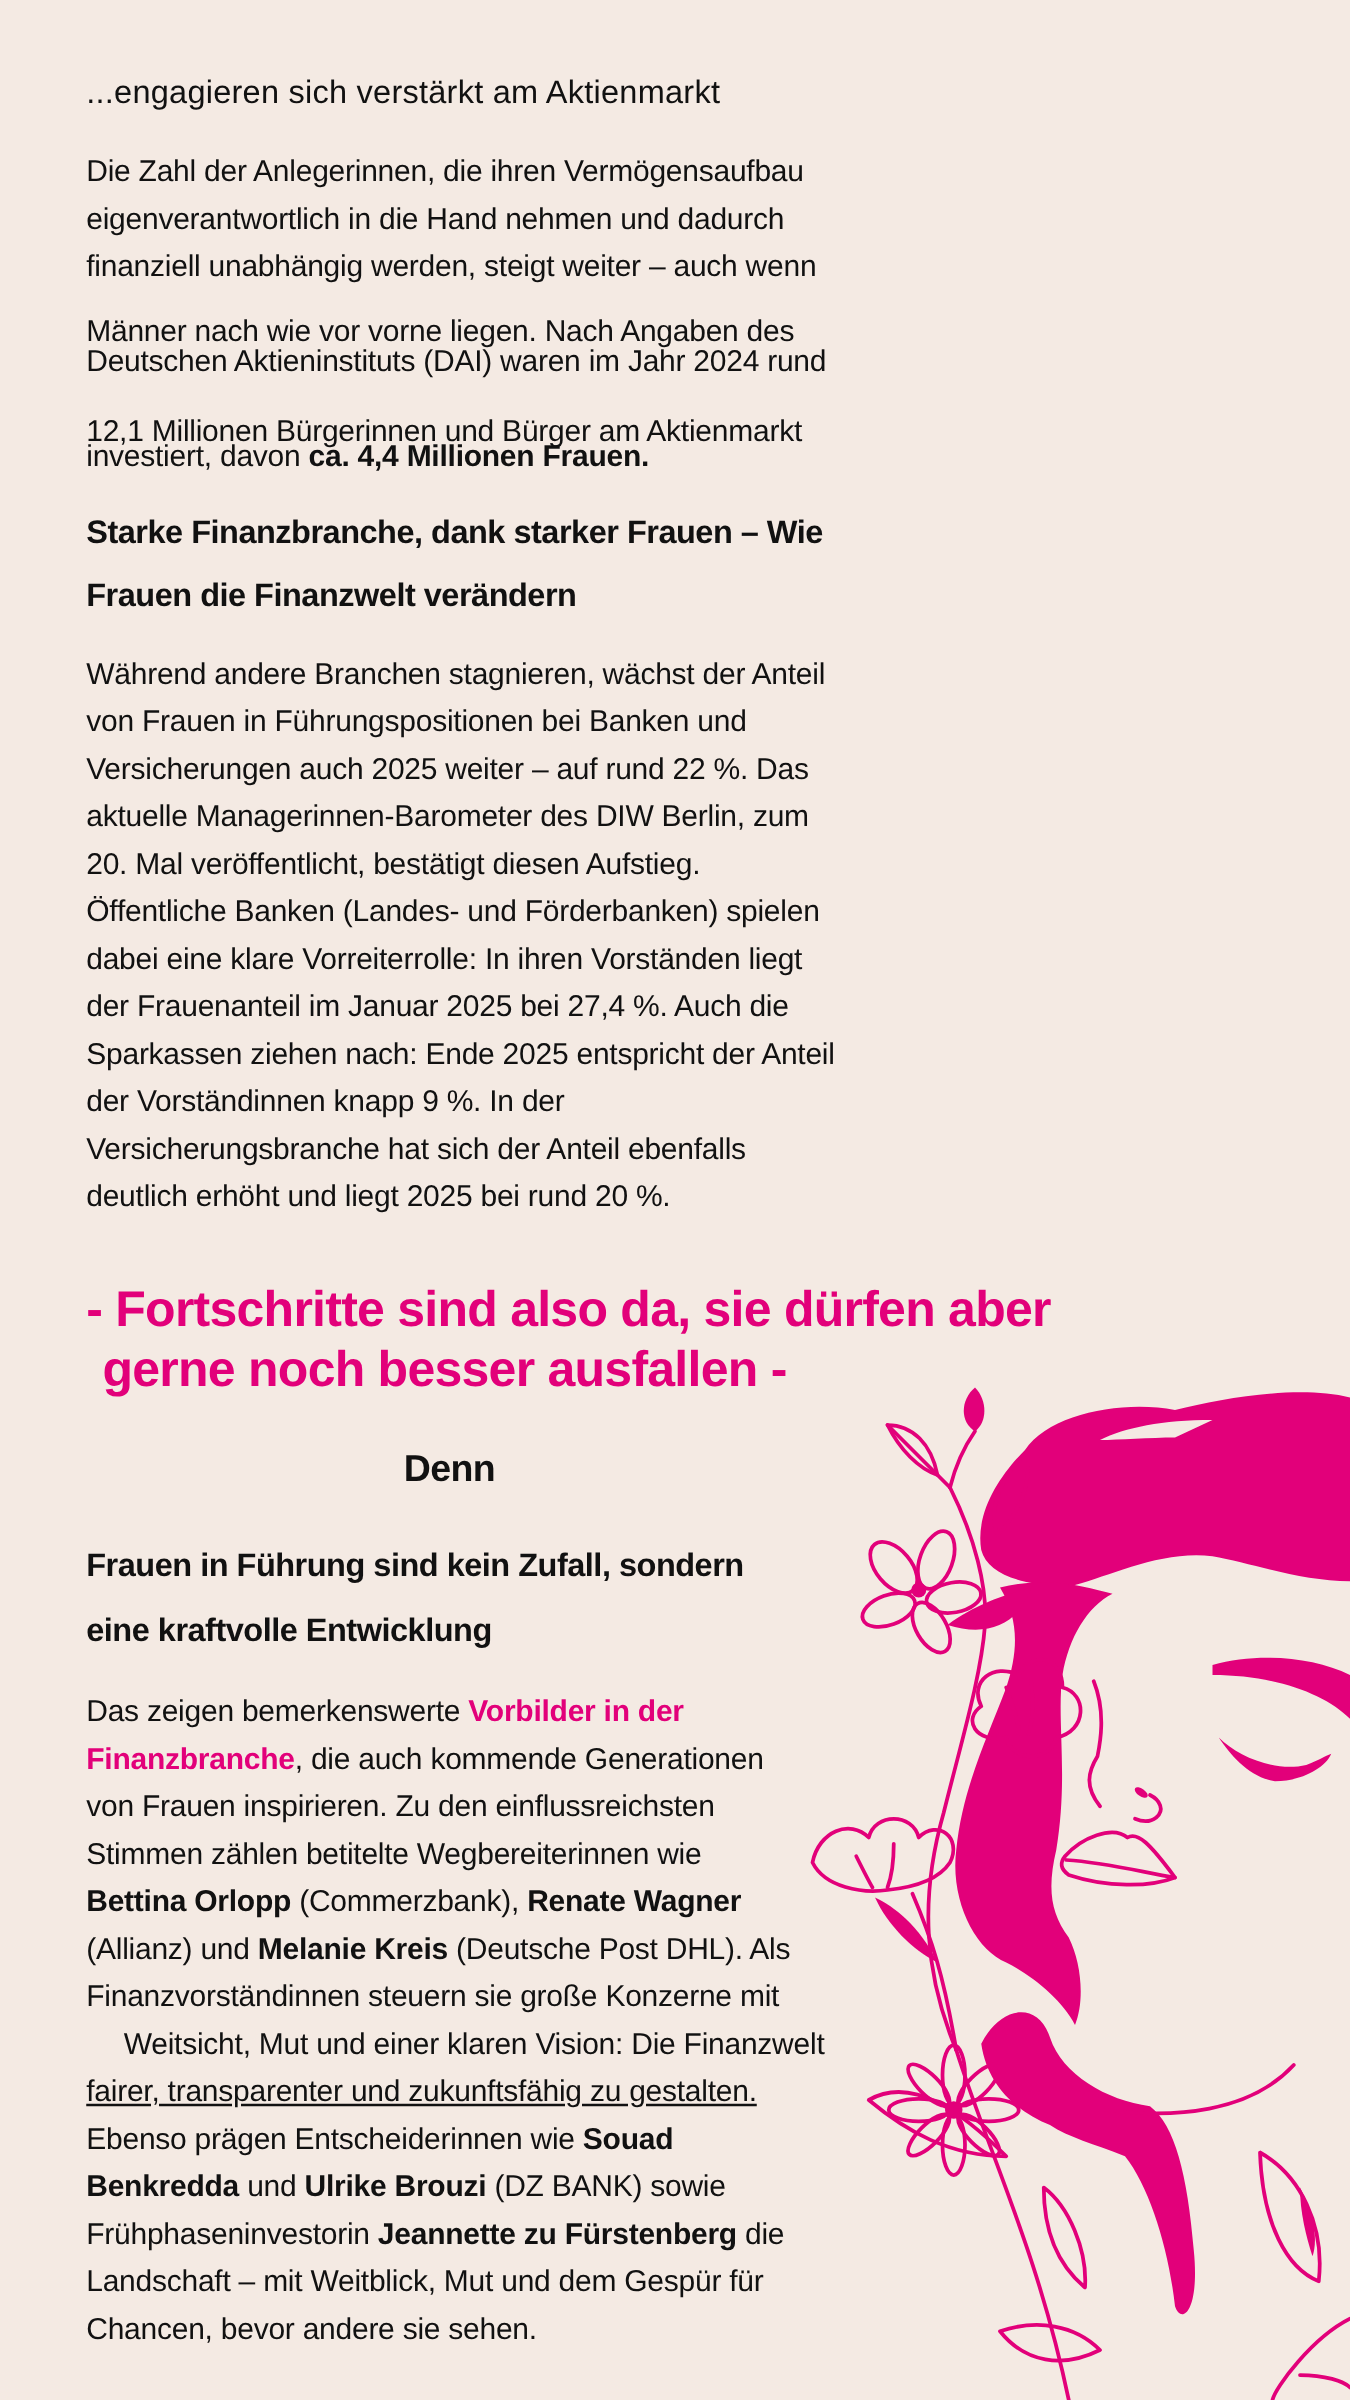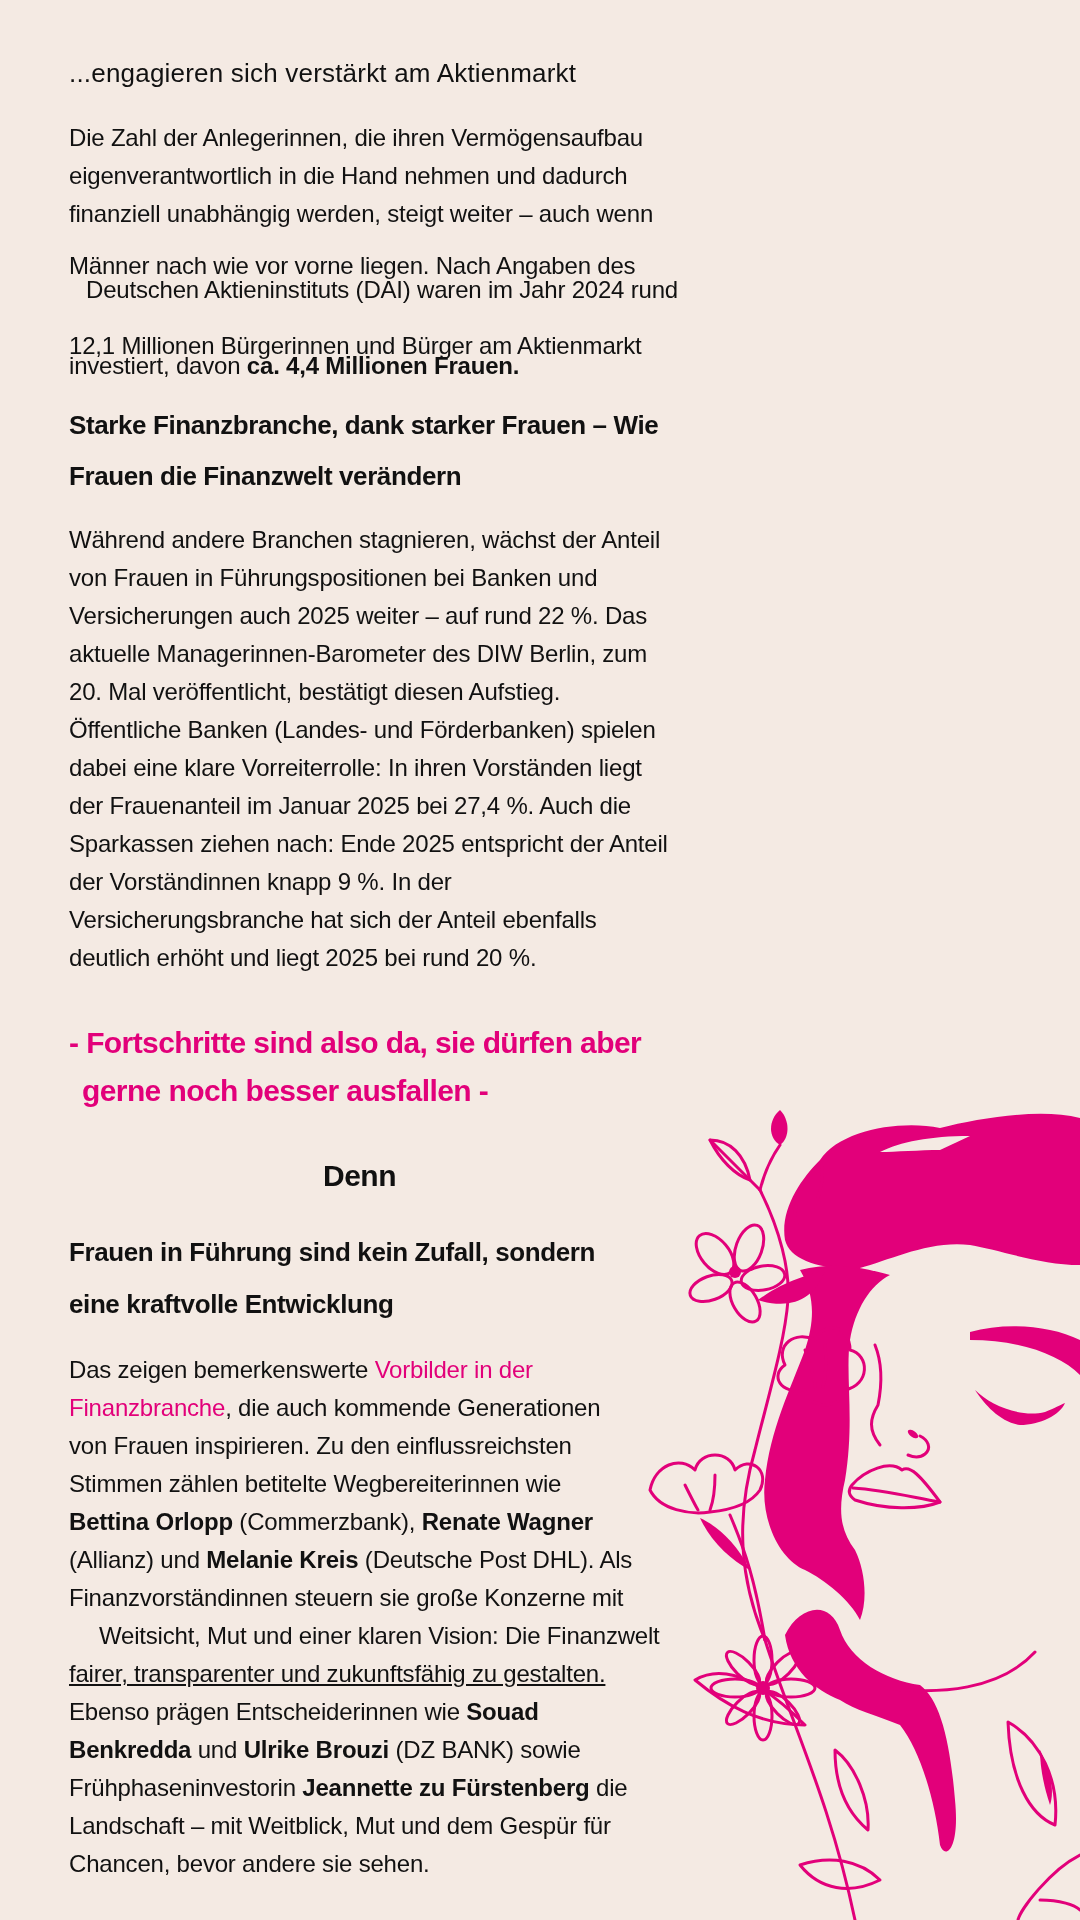--- a/index.html
+++ b/index.html
@@ -9,41 +9,41 @@
     position:relative;
     font-family:"Liberation Sans", "DejaVu Sans", sans-serif;
     color:#111;
   }
   .page { position:absolute; left:0; top:0; width:864px; height:1920px; }
   .col { position:absolute; left:69px; width:660px; }
   .line { position:absolute; left:0; white-space:nowrap; }
   .intro { font-size:26px; letter-spacing:0.2px; }
   .body { font-size:24px; letter-spacing:-0.2px; }
   .h { font-size:26px; font-weight:bold; letter-spacing:-0.4px; }
-  .pinkh { font-size:30px; font-weight:bold; color:#E2007A; letter-spacing:-0.6px; }
+  .pinkh { font-size:40px; font-weight:bold; color:#E2007A; letter-spacing:-0.6px; }
   .denn { font-size:30px; font-weight:bold; letter-spacing:-0.5px; }
   b { font-weight:bold; }
-  .hl { color:#E2007A; font-weight:normal; }
+  .hl { color:#E2007A; font-weight:bold; }
   svg.illu { position:absolute; left:640px; top:1100px; }
 </style>
 </head>
 <body>
 
 <div class="page">
 
   <div class="col">
 
     <div class="line intro" style="top:58px;">...engagieren sich verstärkt am Aktienmarkt</div>
 
     <div>
       <div class="line body" style="top:124px;">Die Zahl der Anlegerinnen, die ihren Vermögensaufbau</div>
       <div class="line body" style="top:162px;">eigenverantwortlich in die Hand nehmen und dadurch</div>
       <div class="line body" style="top:200px;">finanziell unabhängig werden, steigt weiter – auch wenn</div>
       <div class="line body" style="top:238px;margin-top:14px;">Männer nach wie vor vorne liegen. Nach Angaben des</div>
-      <div class="line body" style="top:276px;margin-left:17px;">Deutschen Aktieninstituts (DAI) waren im Jahr 2024 rund</div>
+      <div class="line body" style="top:276px;">Deutschen Aktieninstituts (DAI) waren im Jahr 2024 rund</div>
       <div class="line body" style="top:332px;">12,1 Millionen Bürgerinnen und Bürger am Aktienmarkt</div>
       <div class="line body" style="top:352px;">
         <span>investiert, davon </span><b>ca. 4,4 Millionen Frauen.</b>
       </div>
     </div>
 
     <div>
       <div class="line h" style="top:410px;">Starke Finanzbranche, dank starker Frauen – Wie</div>
       <div class="line h" style="top:461px;">Frauen die Finanzwelt verändern</div>
     </div>

